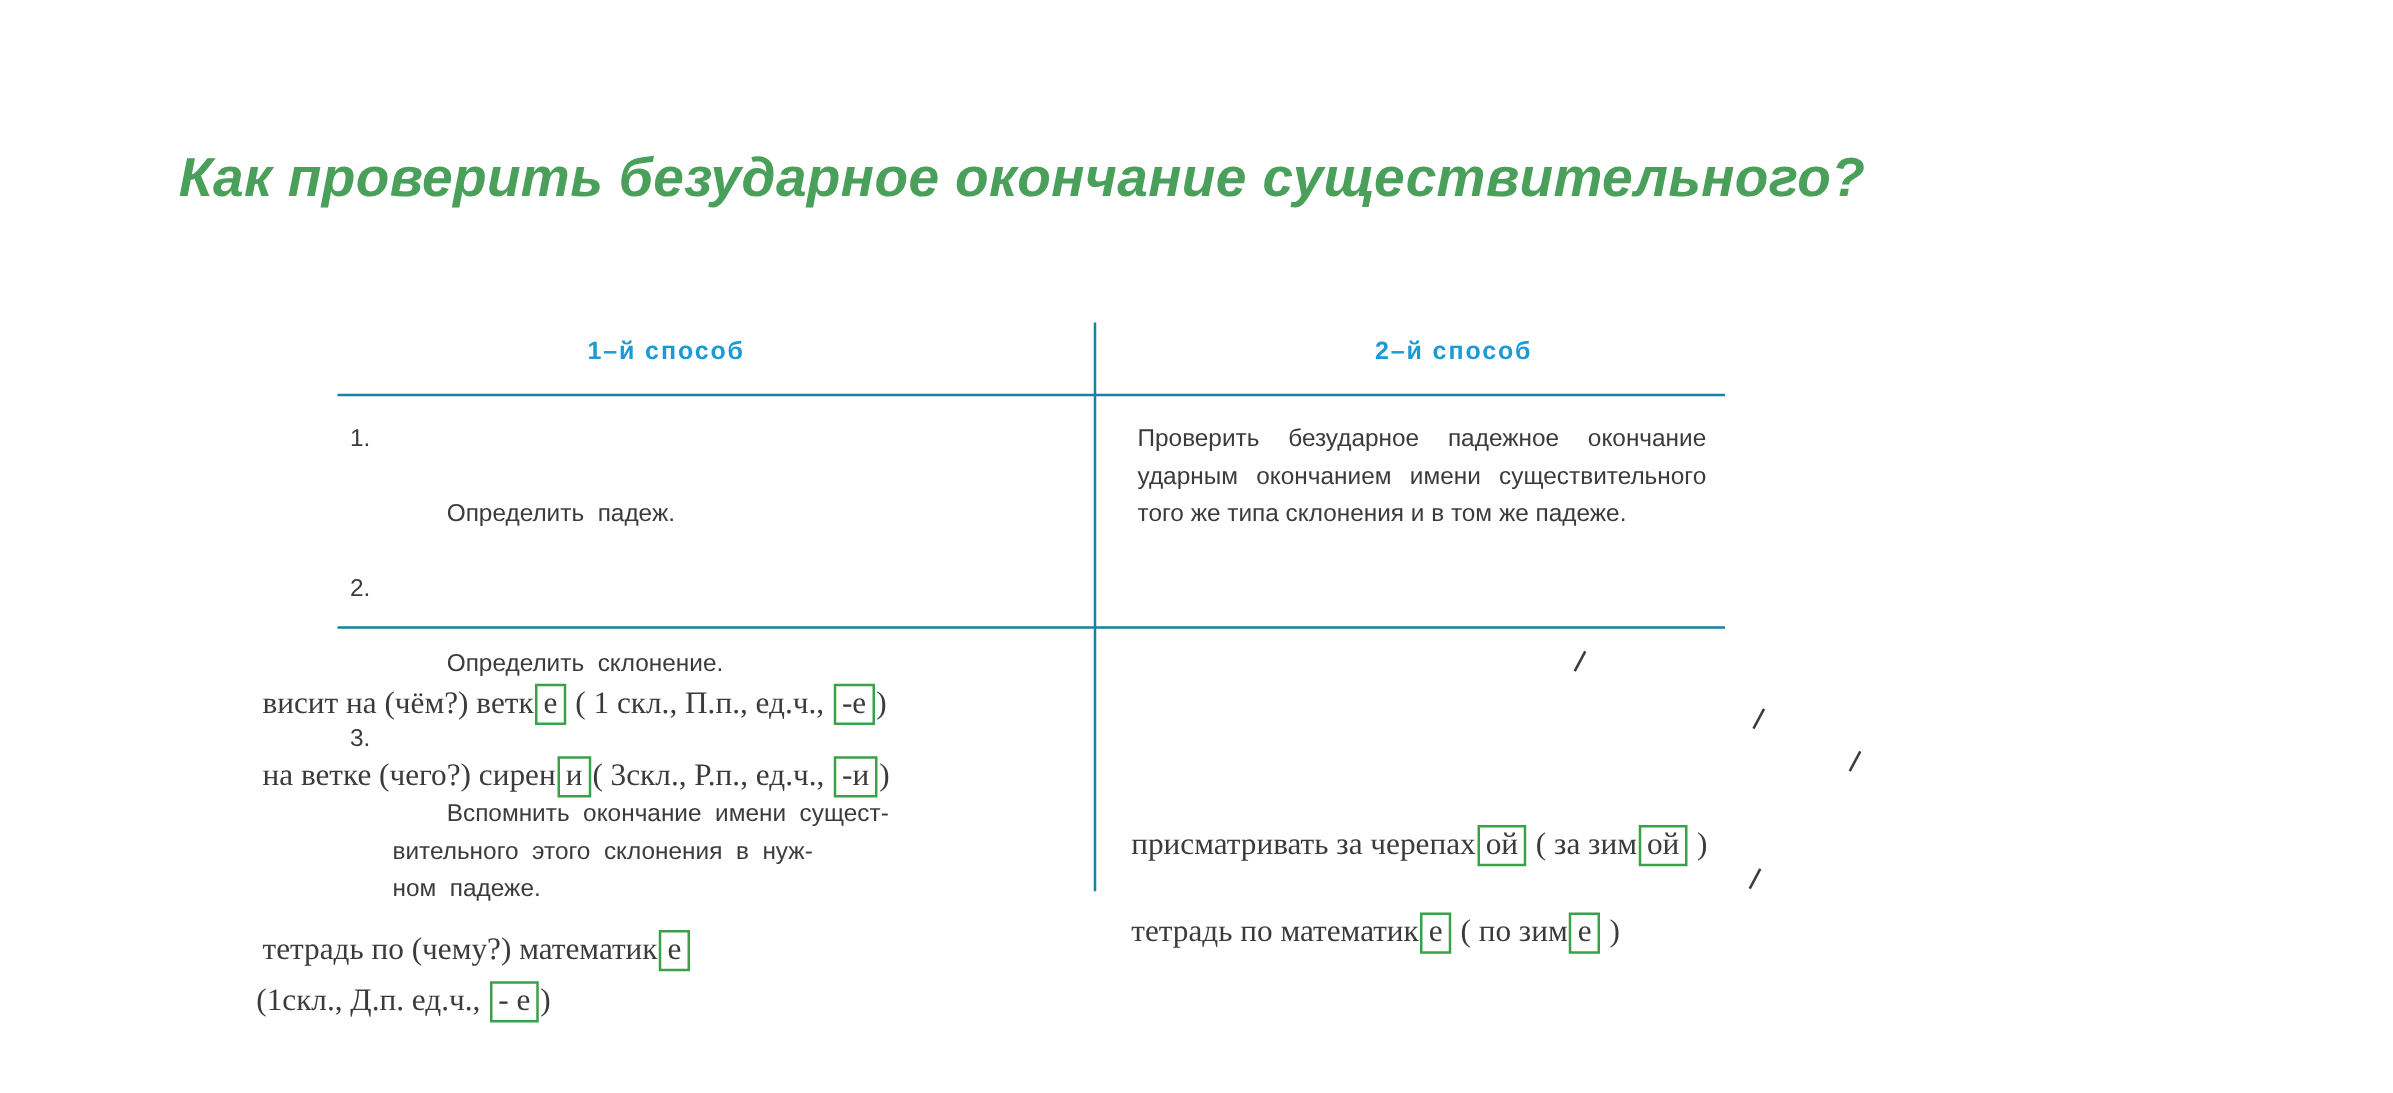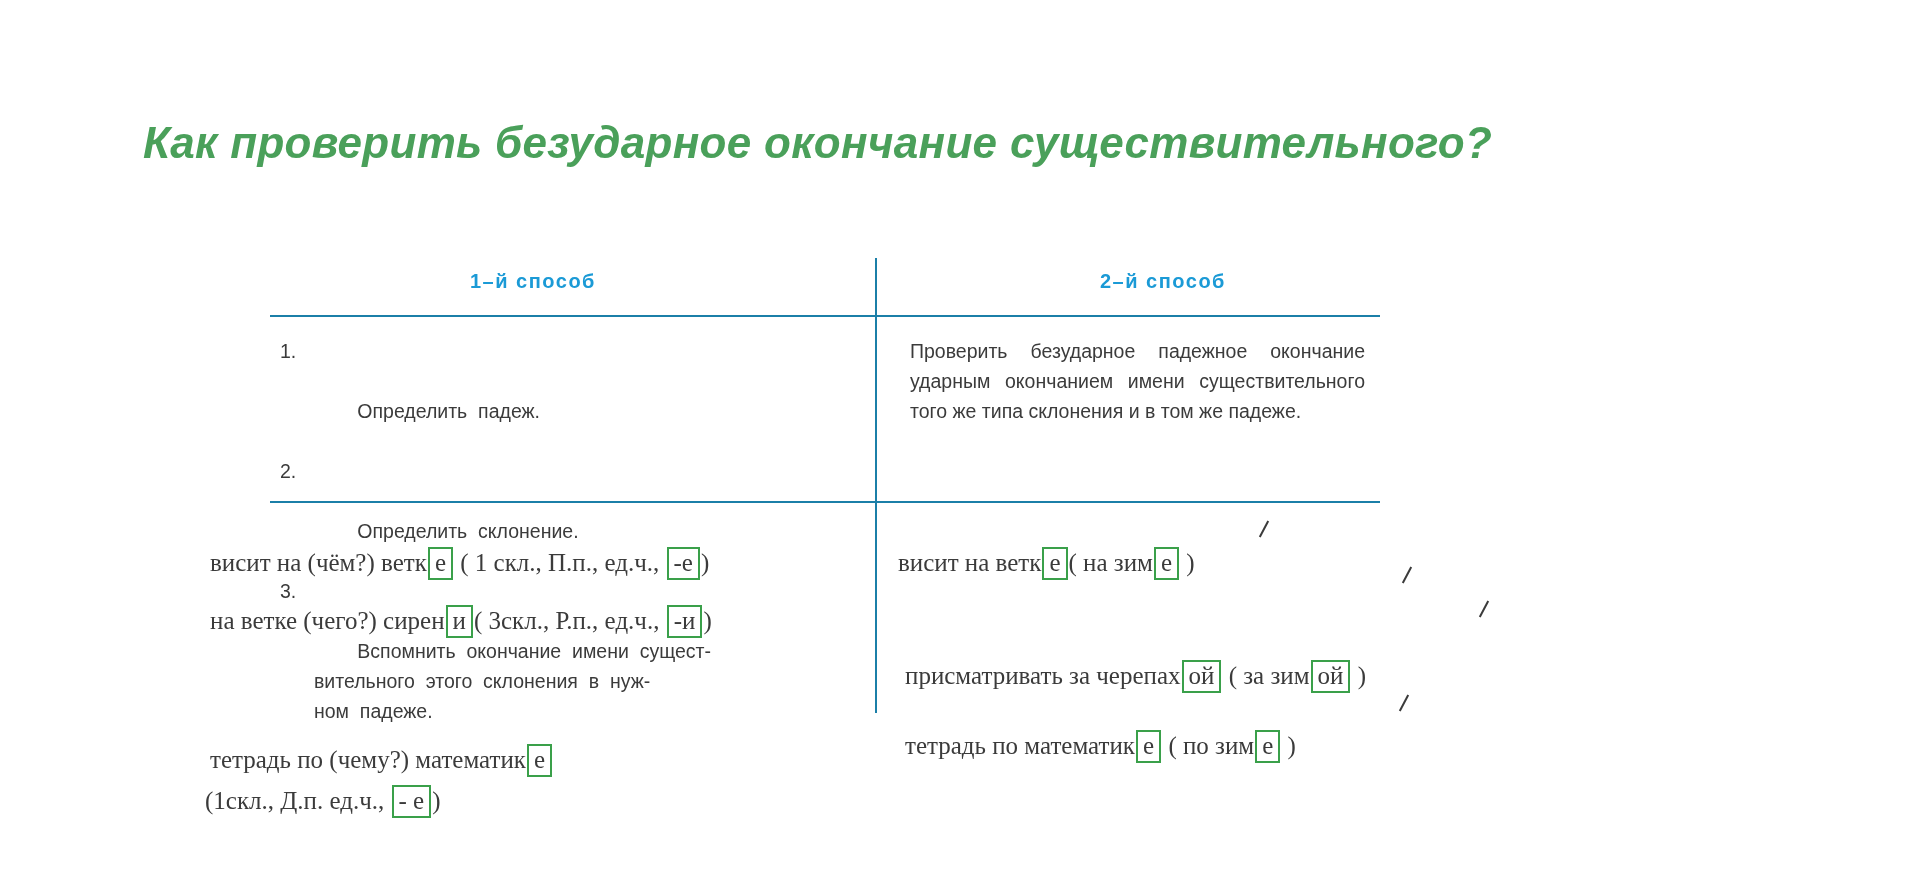--- a/index.html
+++ b/index.html
@@ -166,21 +166,20 @@
     </div>
 
     <div class="cell cell-right">Проверить  безударное  падежное  окончание  ударным  окончанием  имени  существительного  того  же  типа  склонения  и  в  том  же  падеже.</div>
   </div>
 
   <div class="ex" style="left:210px; top:547px;"><span> висит на (чём?) ветк</span><span class="box">е</span><span> ( 1 скл., П.п., ед.ч., </span><span class="box">-е</span><span>)</span></div>
   <div class="ex" style="left:210px; top:605px;"><span>на ветке (чего?) сирен</span><span class="box">и</span><span>( 3скл., Р.п., ед.ч., </span><span class="box">-и</span><span>)</span></div>
   <div class="ex" style="left:210px; top:744px;text-align:center;"><span>тетрадь по (чему?) математик</span><span class="box">е</span></div>
   <div class="ex" style="left:205px; top:785px;"><span>(1скл., Д.п. ед.ч., </span><span class="box">- е</span><span>)</span></div>
 
-  <div class="ex" style="left:898px; top:547px;"><span>висит на ветк</span><span class="box">е</span><span>( на зим</span><span class="box">е</span><span> )</span></div>
   <div class="ex" style="left:905px; top:660px;"><span>присматривать за черепах</span><span class="box">ой</span><span> ( за зим</span><span class="box">ой</span><span> )</span></div>
   <div class="ex" style="left:905px; top:730px;"><span>тетрадь по математик</span><span class="box">е</span><span> ( по зим</span><span class="box">е</span><span> )</span></div>
 
   <div class="tick" style="left:1255px; top:528px;"></div>
   <div class="tick" style="left:1398px; top:574px;"></div>
   <div class="tick" style="left:1475px; top:608px;"></div>
   <div class="tick" style="left:1395px; top:702px;"></div>
 
 </div>
 

